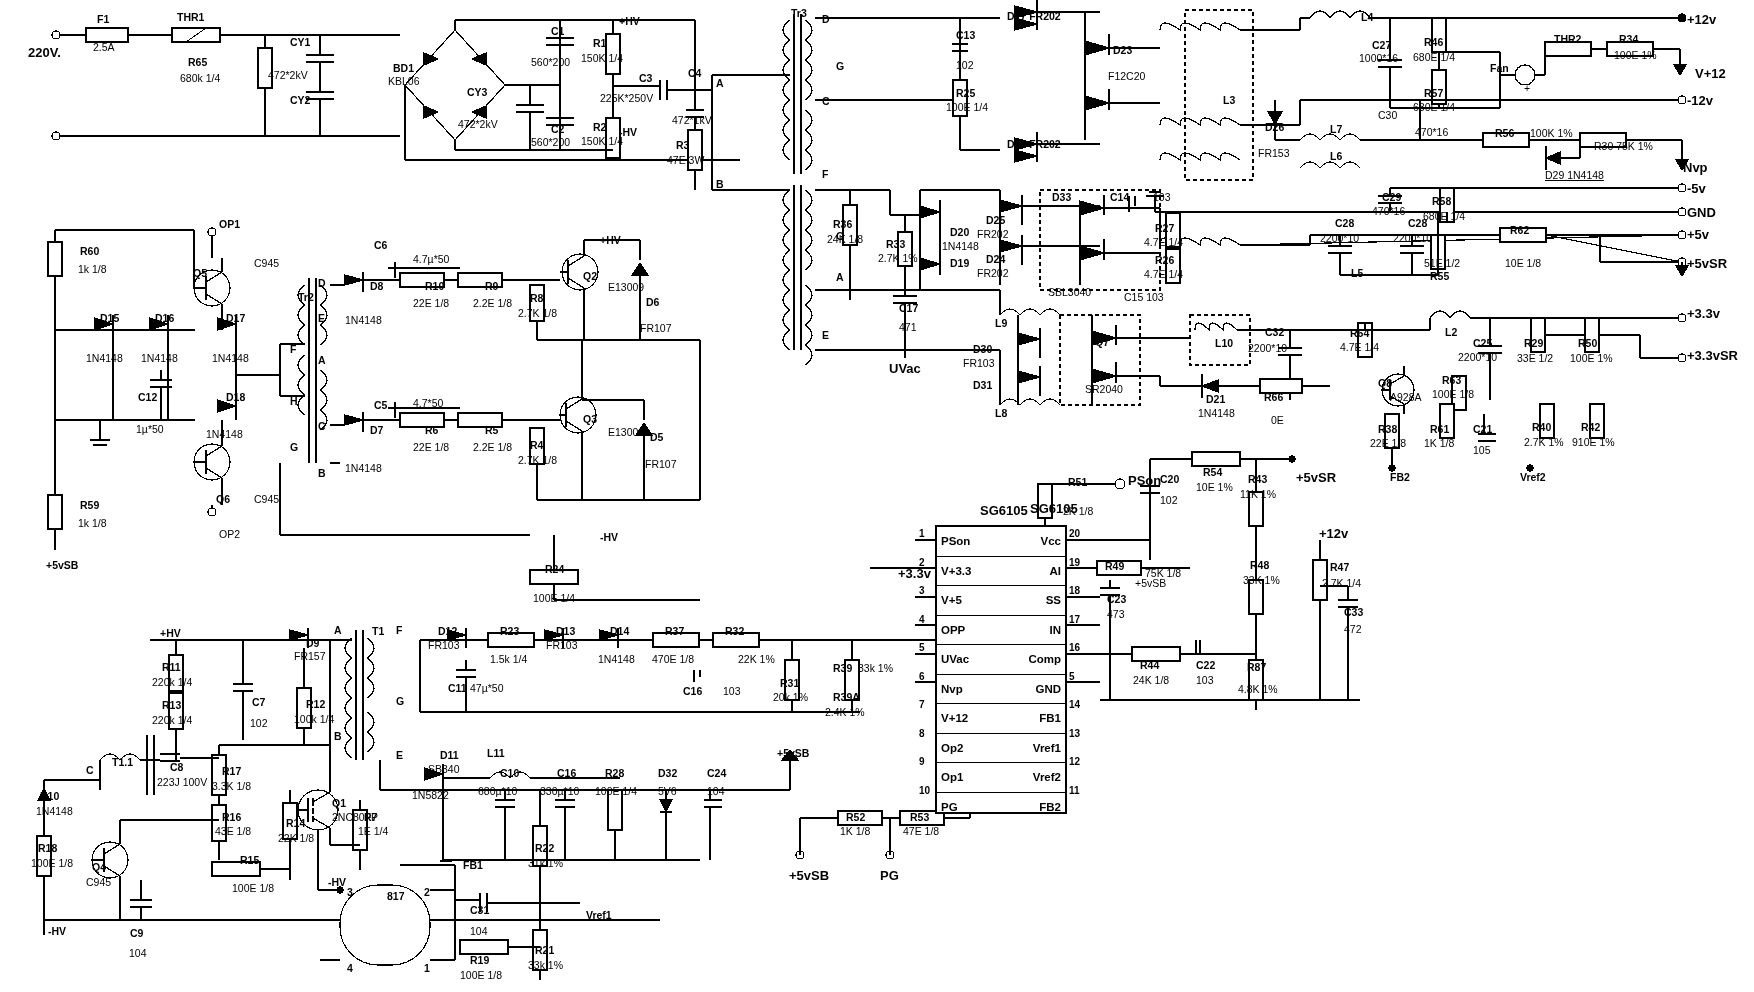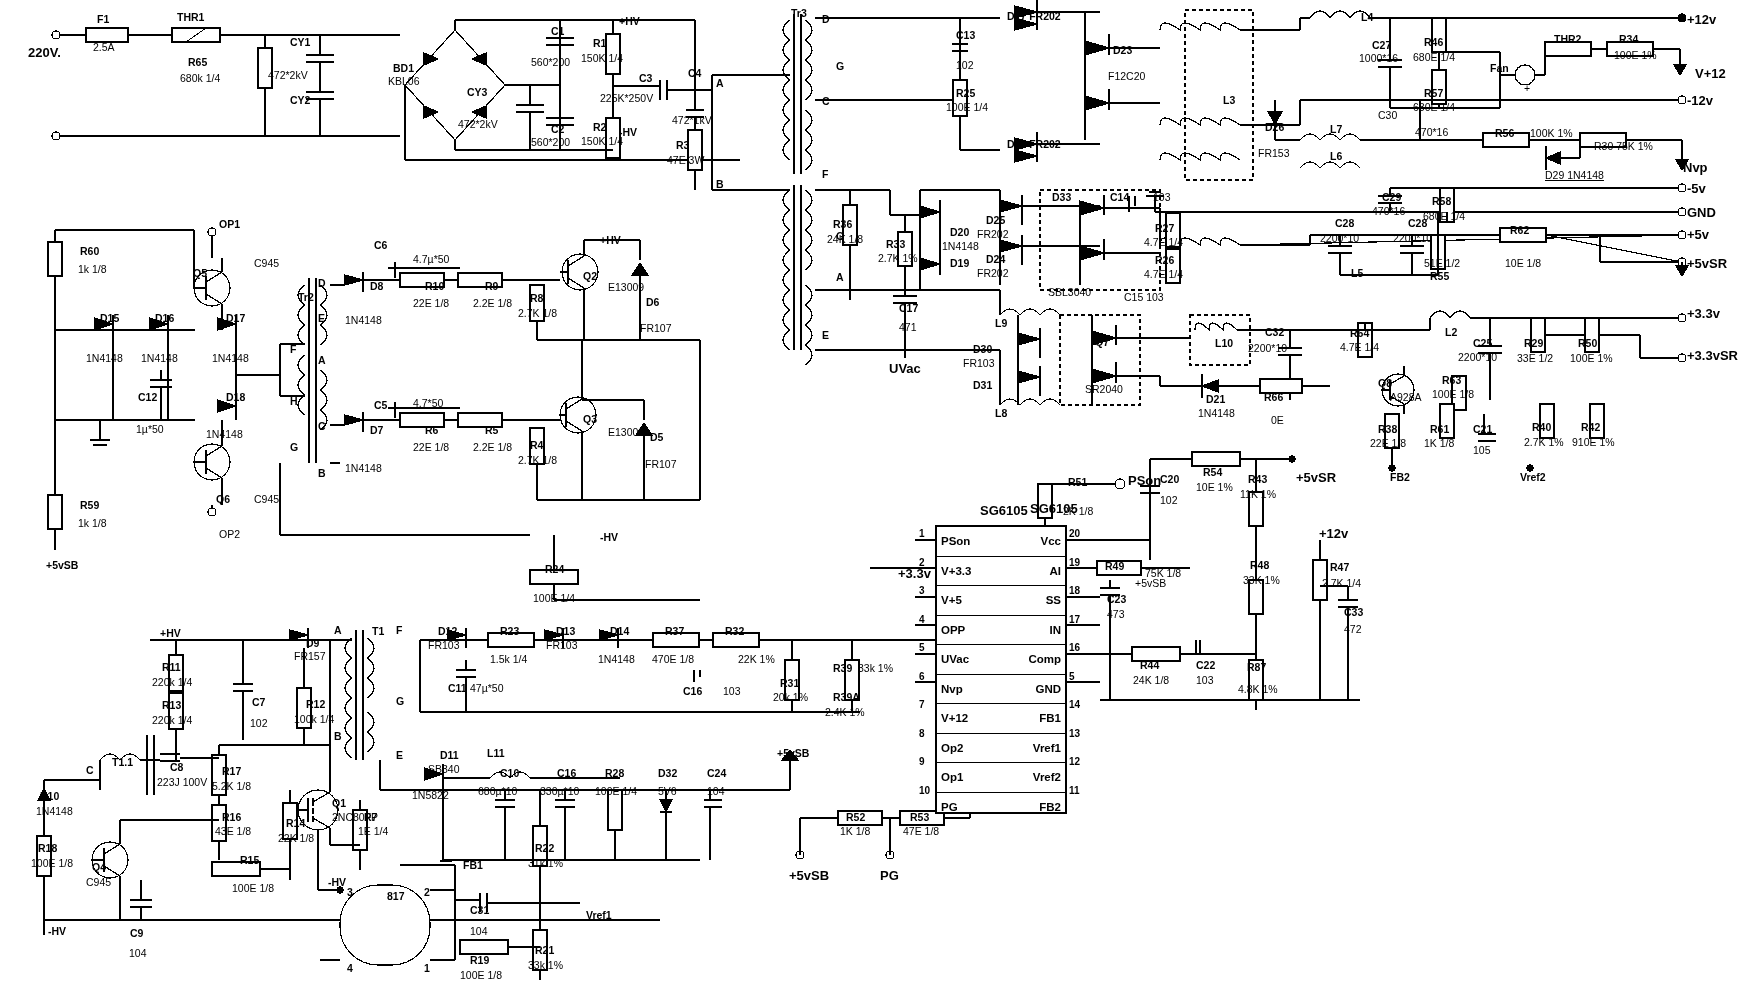--- a/index.html
+++ b/index.html
@@ -1041,21 +1041,21 @@
       <div class="lbl b" style="left: 40px; top: 791px;">D10</div>
       <div class="lbl" style="left: 36px; top: 806px;">1N4148</div>
       <div class="lbl b" style="left: 38px; top: 843px;">R18</div>
       <div class="lbl" style="left: 31px; top: 858px;">100E 1/8</div>
       <div class="lbl b" style="left: 92px; top: 862px;">Q4</div>
       <div class="lbl" style="left: 86px; top: 877px;">C945</div>
       <div class="lbl b" style="left: 48px; top: 926px;">-HV</div>
       <div class="lbl b" style="left: 130px; top: 928px;">C9</div>
       <div class="lbl" style="left: 129px; top: 948px;">104</div>
       <div class="lbl b" style="left: 222px; top: 766px;">R17</div>
-      <div class="lbl" style="left: 212px; top: 781px;">5.2K 1/8</div>
+      <div class="lbl" style="left: 212px; top: 781px;">3.3K 1/8</div>
       <div class="lbl b" style="left: 222px; top: 812px;">R16</div>
       <div class="lbl" style="left: 215px; top: 826px;">43E 1/8</div>
       <div class="lbl b" style="left: 240px; top: 855px;">R15</div>
       <div class="lbl" style="left: 232px; top: 883px;">100E 1/8</div>
       <div class="lbl b" style="left: 286px; top: 818px;">R14</div>
       <div class="lbl" style="left: 278px; top: 833px;">22K 1/8</div>
       <div class="lbl b" style="left: 332px; top: 798px;">Q1</div>
       <div class="lbl" style="left: 332px; top: 812px;">2NC80FP</div>
       <div class="lbl b" style="left: 364px; top: 812px;">R7</div>
       <div class="lbl" style="left: 358px; top: 826px;">1E 1/4</div>

